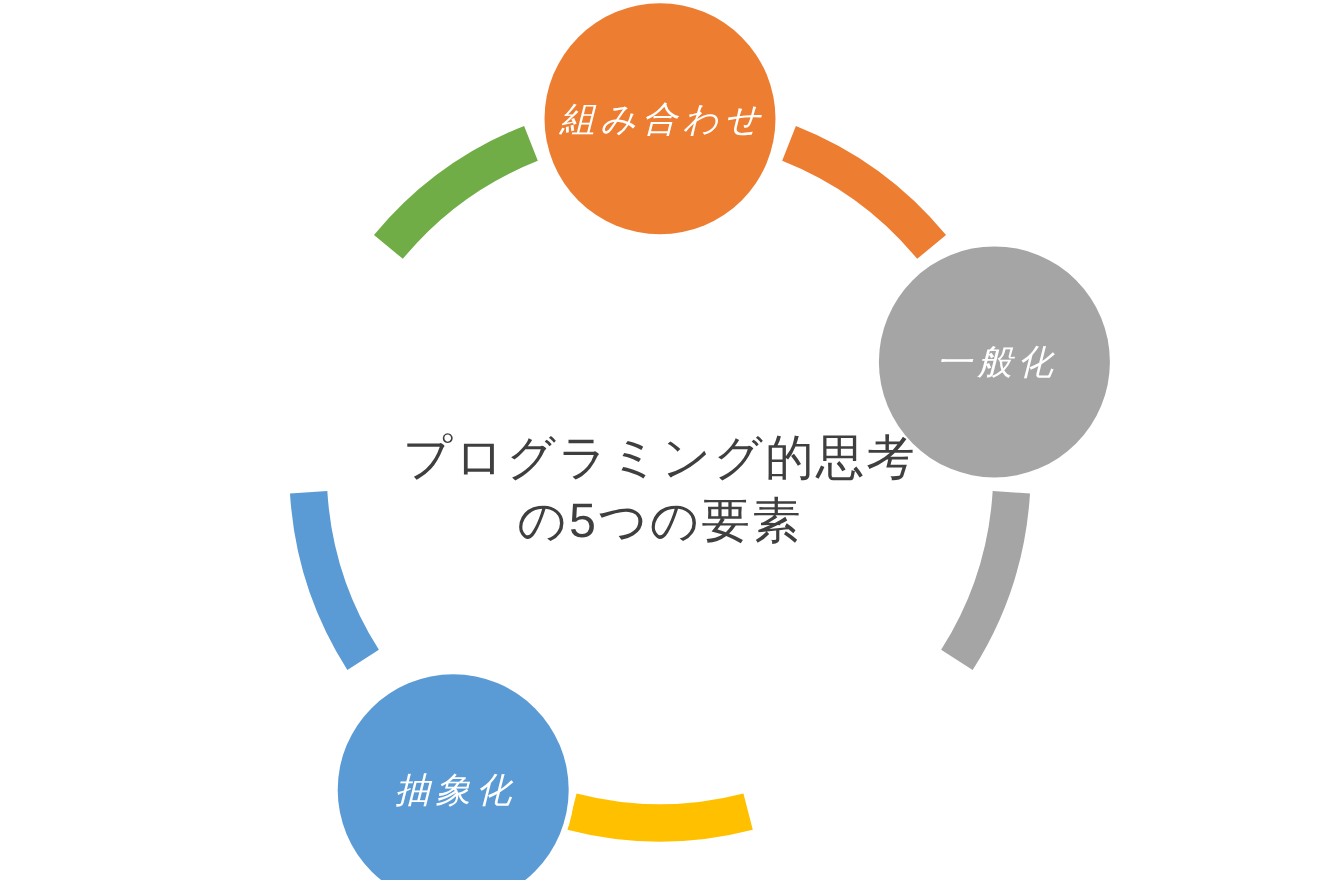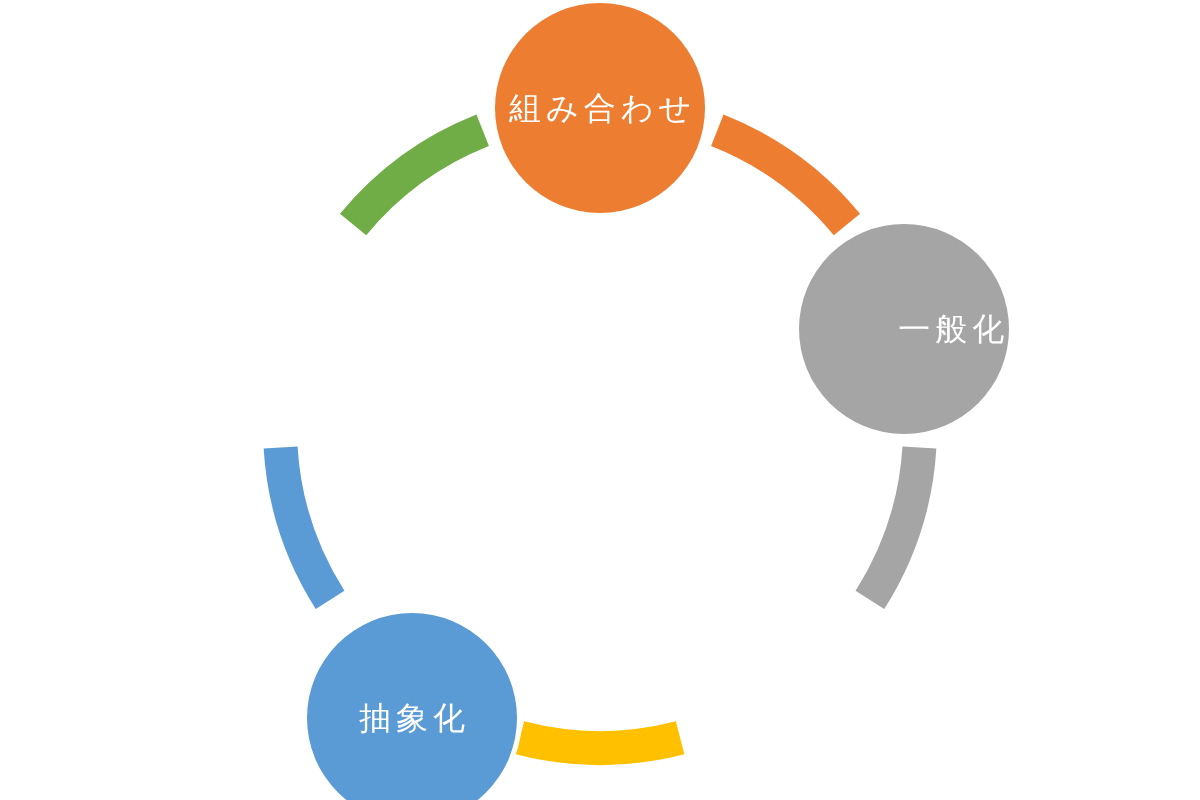--- a/index.html
+++ b/index.html
@@ -26,20 +26,21 @@
     box-shadow: 0 0 0 5px #ffffff;
     display: flex;
     flex-direction: column;
     align-items: center;
     justify-content: center;
     text-align: center;
     font-size: 32px;
     letter-spacing: 5px;
     line-height: 1.45;
     white-space: nowrap;
+    font-style: italic;
   }
   .node-label-line {
     display: block;
     text-indent: 5px; 
   }
   .title {
     position: absolute;
     left: 600px;
     top: 445px;
     transform: translate(-50%, -50%);
@@ -60,24 +61,28 @@
       <path d="M 919.4 447.5 A 320 320 0 0 1 869.9 599.9" fill="none" stroke="#A5A5A5" stroke-width="34" stroke-linecap="butt"></path>
       <path d="M 680.1 737.8 A 320 320 0 0 1 519.9 737.8" fill="none" stroke="#FFC000" stroke-width="34" stroke-linecap="butt"></path>
       <path d="M 330.1 599.9 A 320 320 0 0 1 280.6 447.5" fill="none" stroke="#5B9BD5" stroke-width="34" stroke-linecap="butt"></path>
       <path d="M 353.1 224.5 A 320 320 0 0 1 482.7 130.3" fill="none" stroke="#70AD47" stroke-width="34" stroke-linecap="butt"></path>
     </svg>
 
   <div class="node" style="left: 495px; top: 3px; width: 210px; height: 210px; background: rgb(237, 125, 49); color: rgb(255, 255, 255);">
     <span class="node-label-line">組み合わせ</span>
   </div>
 
-  <div class="node" style="left: 799.338px; top: 224.115px; width: 210px; height: 210px; background: rgb(165, 165, 165); color: rgb(255, 255, 255); align-items: flex-end;">
+  <div class="node" style="left: 799.338px; top: 224.115px; width: 210px; height: 210px; background: rgb(165, 165, 165); color: rgb(255, 255, 255);">
     <span class="node-label-line">一般化</span>
   </div>
 
 
   <div class="node" style="left: 306.909px; top: 613px; width: 210px; height: 210px; background: rgb(91, 155, 213); color: rgb(255, 255, 255);">
     <span class="node-label-line">抽象化</span>
   </div>
 
 
+  <div class="title" style="color: rgb(63, 63, 63);">
+    <div>プログラミング的思考</div>
+    <div>の5つの要素</div>
+  </div>
 
 </div>
 
 </body></html>

